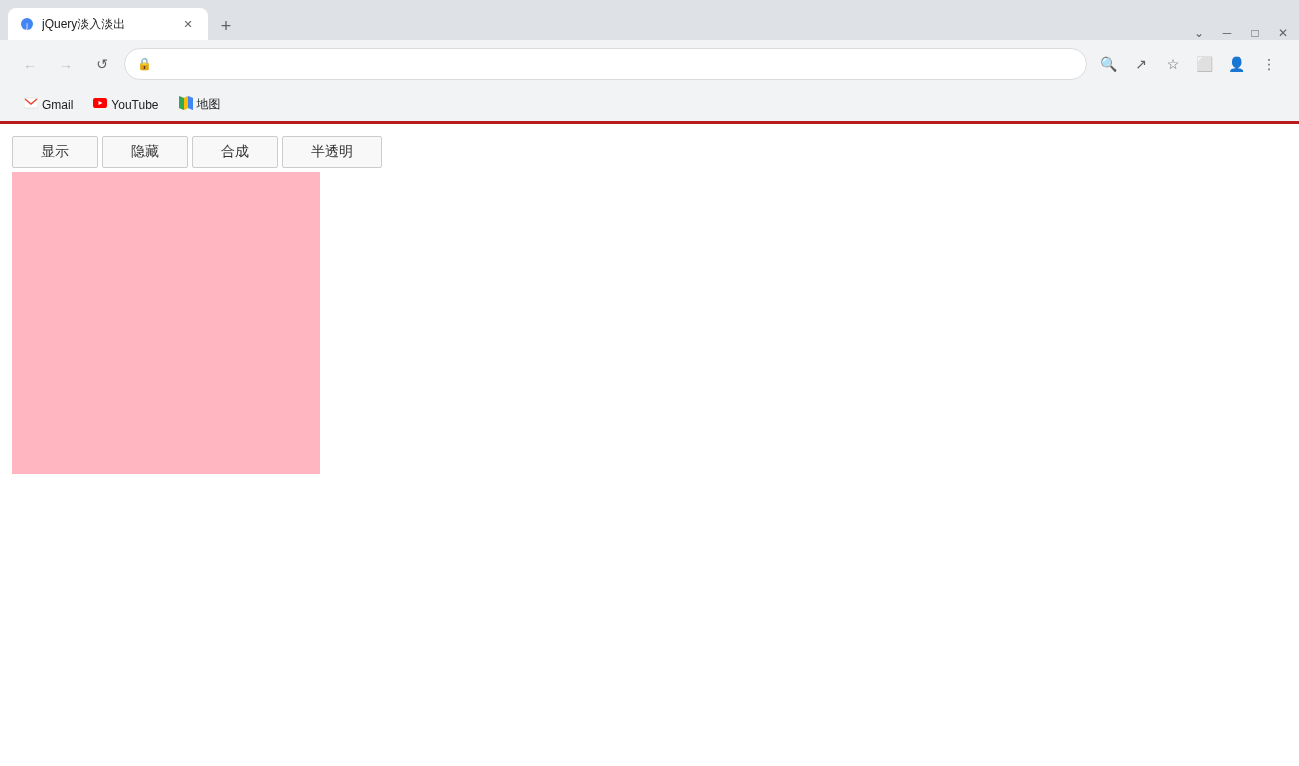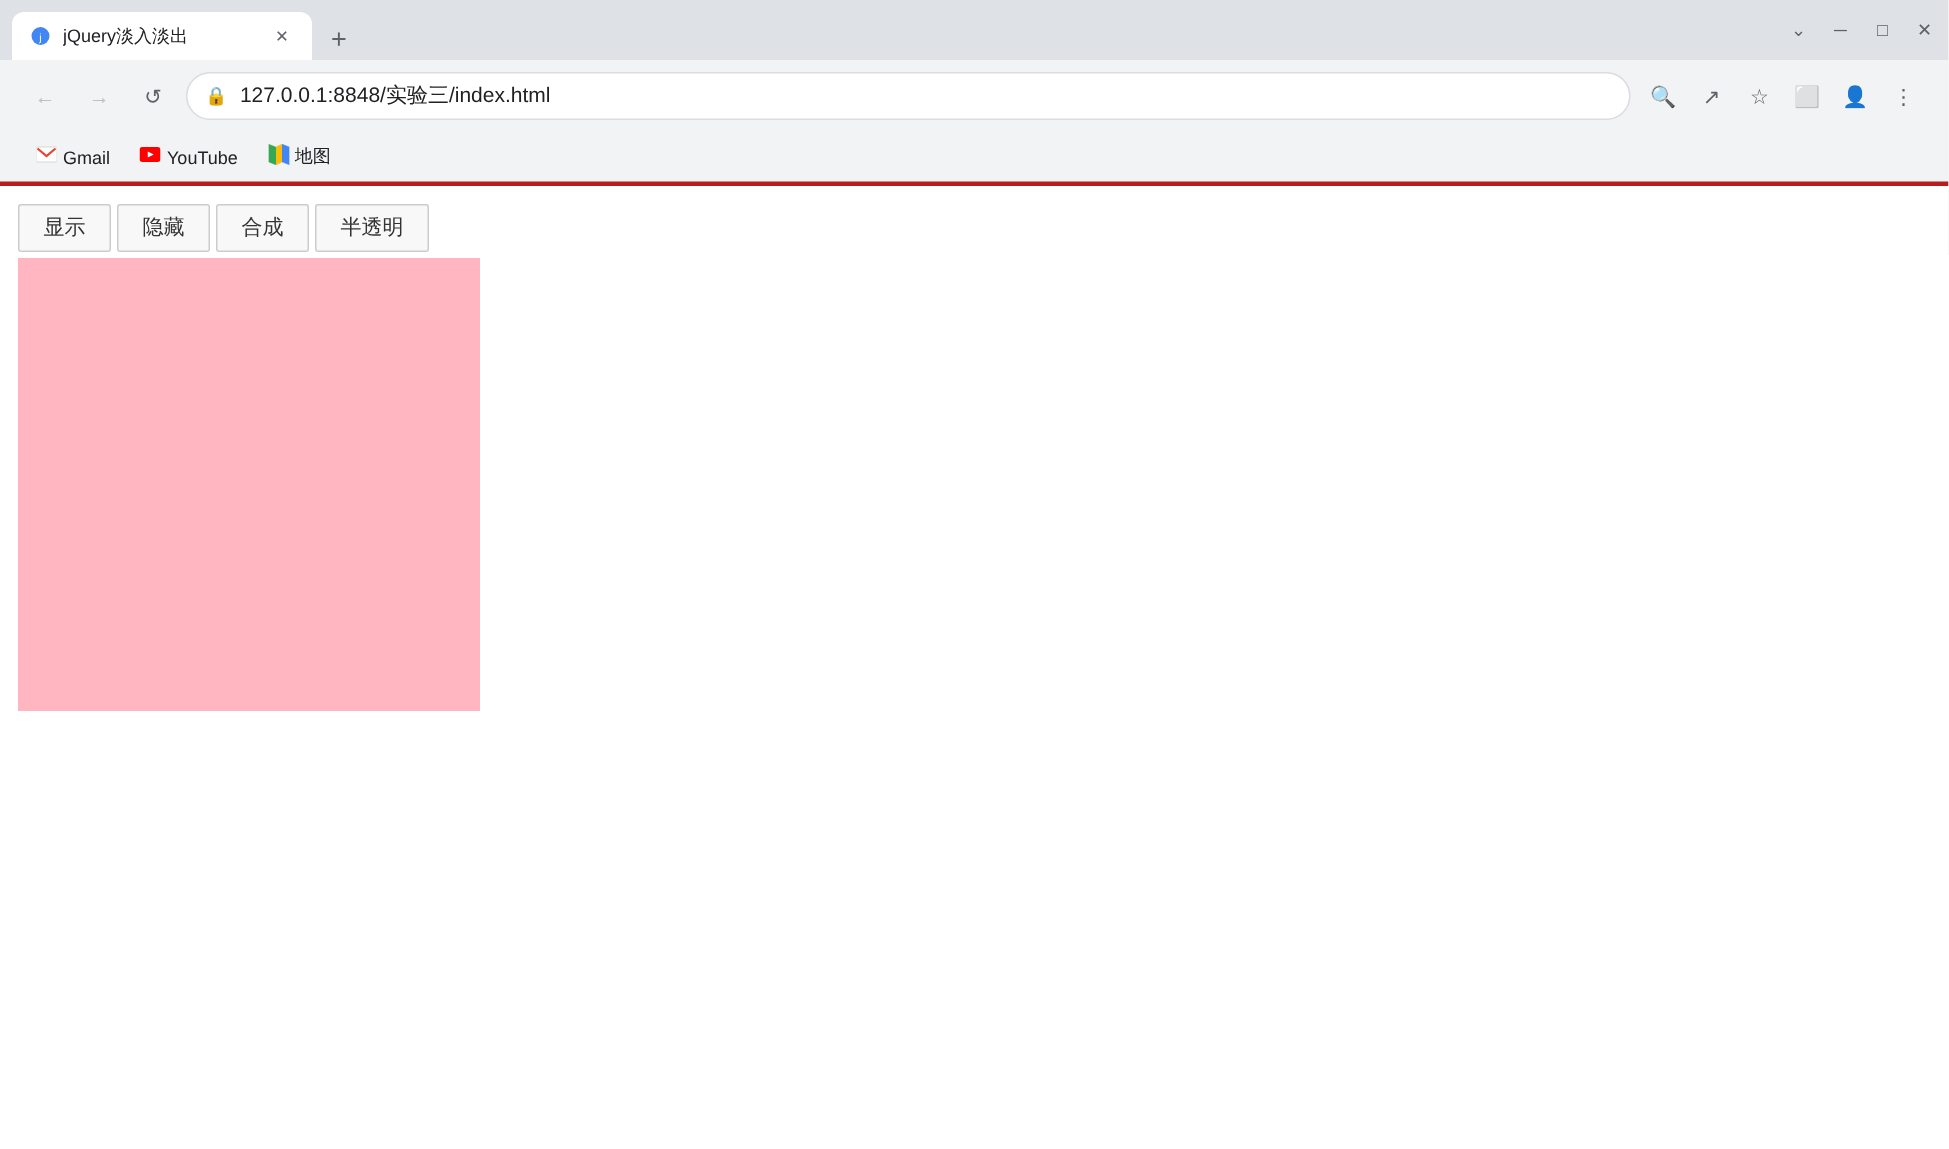--- a/index.html
+++ b/index.html
@@ -6,21 +6,21 @@
     body { font-family: Arial, sans-serif; background: #f1f3f4; width: 1299px; height: 766px; overflow: hidden; }
 
     
     .browser-frame { width: 1299px; height: 766px; display: flex; flex-direction: column; background: #f1f3f4; }
 
     
     .title-bar {
       height: 40px;
       background: #dee1e6;
       display: flex;
-      align-items: center;
+      align-items: flex-end;
       padding: 0 8px;
       gap: 8px;
     }
     .tab-area {
       display: flex;
       align-items: flex-end;
       flex: 1;
       height: 100%;
     }
     .tab {
@@ -172,21 +172,21 @@
       background: #ffffff;
       padding: 12px;
       overflow: hidden;
     }
     .buttons-row {
       display: flex;
       gap: 4px;
       margin-bottom: 4px;
     }
     .action-btn {
-      padding: 6px 16px;
+      padding: 6px 28px;
       font-size: 14px;
       background: #f8f8f8;
       border: 1px solid #ccc;
       border-radius: 2px;
       cursor: pointer;
       color: #333;
       font-family: Arial, sans-serif;
     }
 
     .pink-box {
@@ -222,21 +222,20 @@
       <span class="win-btn">✕</span>
     </div>
   </div>
 
   <div class="address-bar">
     <div class="nav-btn disabled">←</div>
     <div class="nav-btn disabled">→</div>
     <div class="nav-btn">↺</div>
     <div class="address-input-wrap">
       <span class="lock-icon">🔒</span>
-      <span class="address-text">127.0.0.1:8848/实验三/index.html</span>
     </div>
     <div class="address-actions">
       <div class="addr-icon-btn">🔍</div>
       <div class="addr-icon-btn">↗</div>
       <div class="addr-icon-btn">☆</div>
       <div class="addr-icon-btn">⬜</div>
       <div class="addr-icon-btn">👤</div>
       <div class="addr-icon-btn">⋮</div>
     </div>
   </div>

